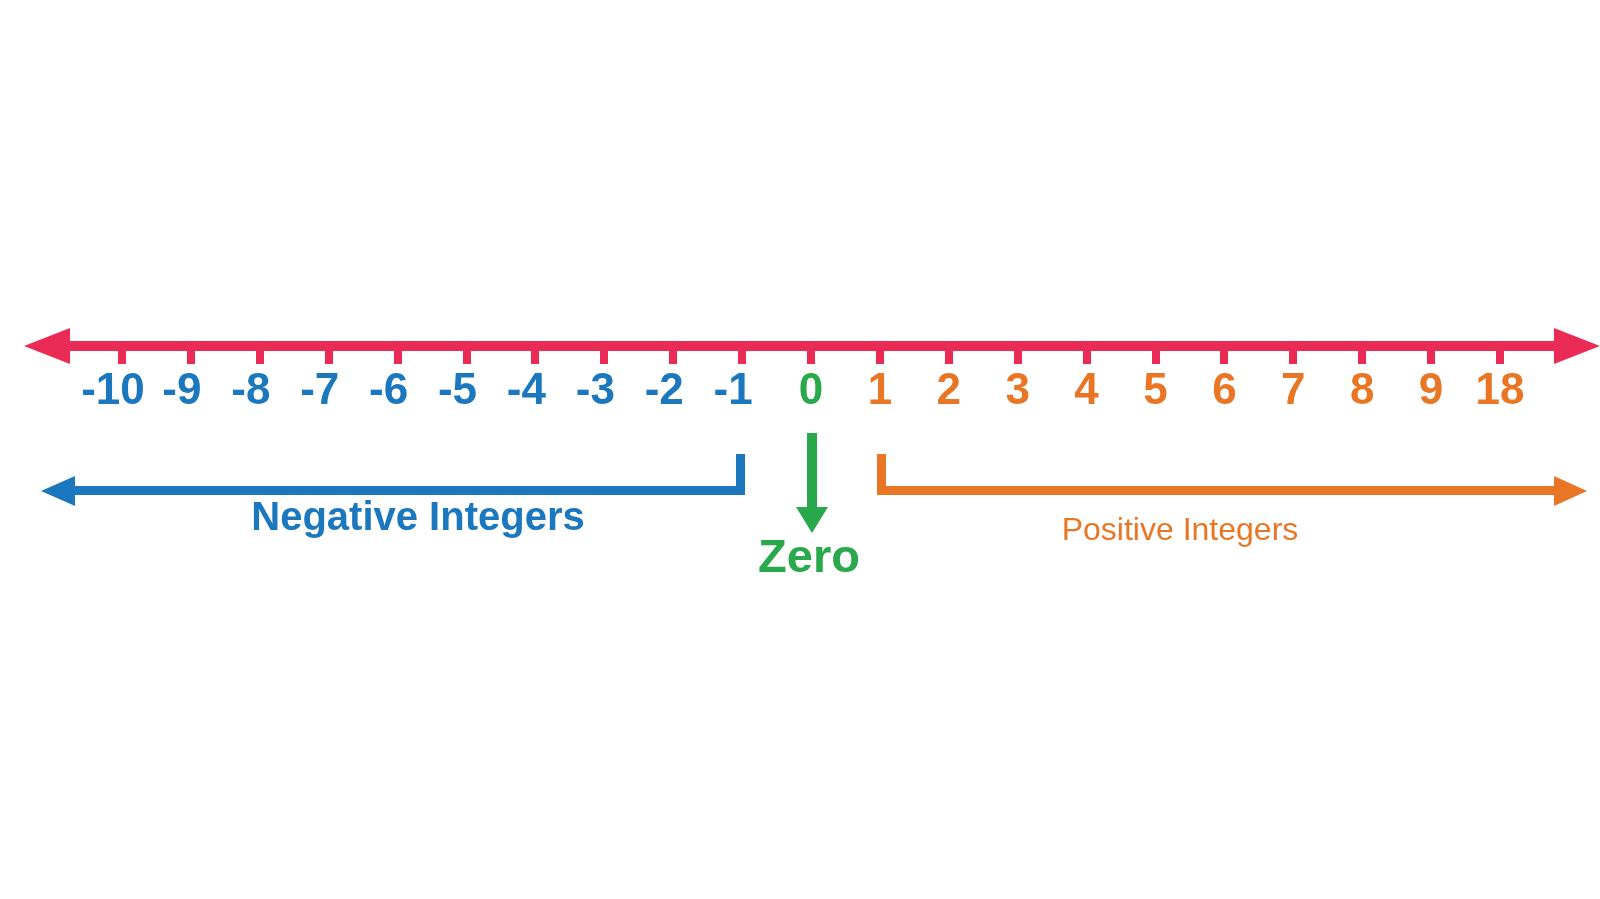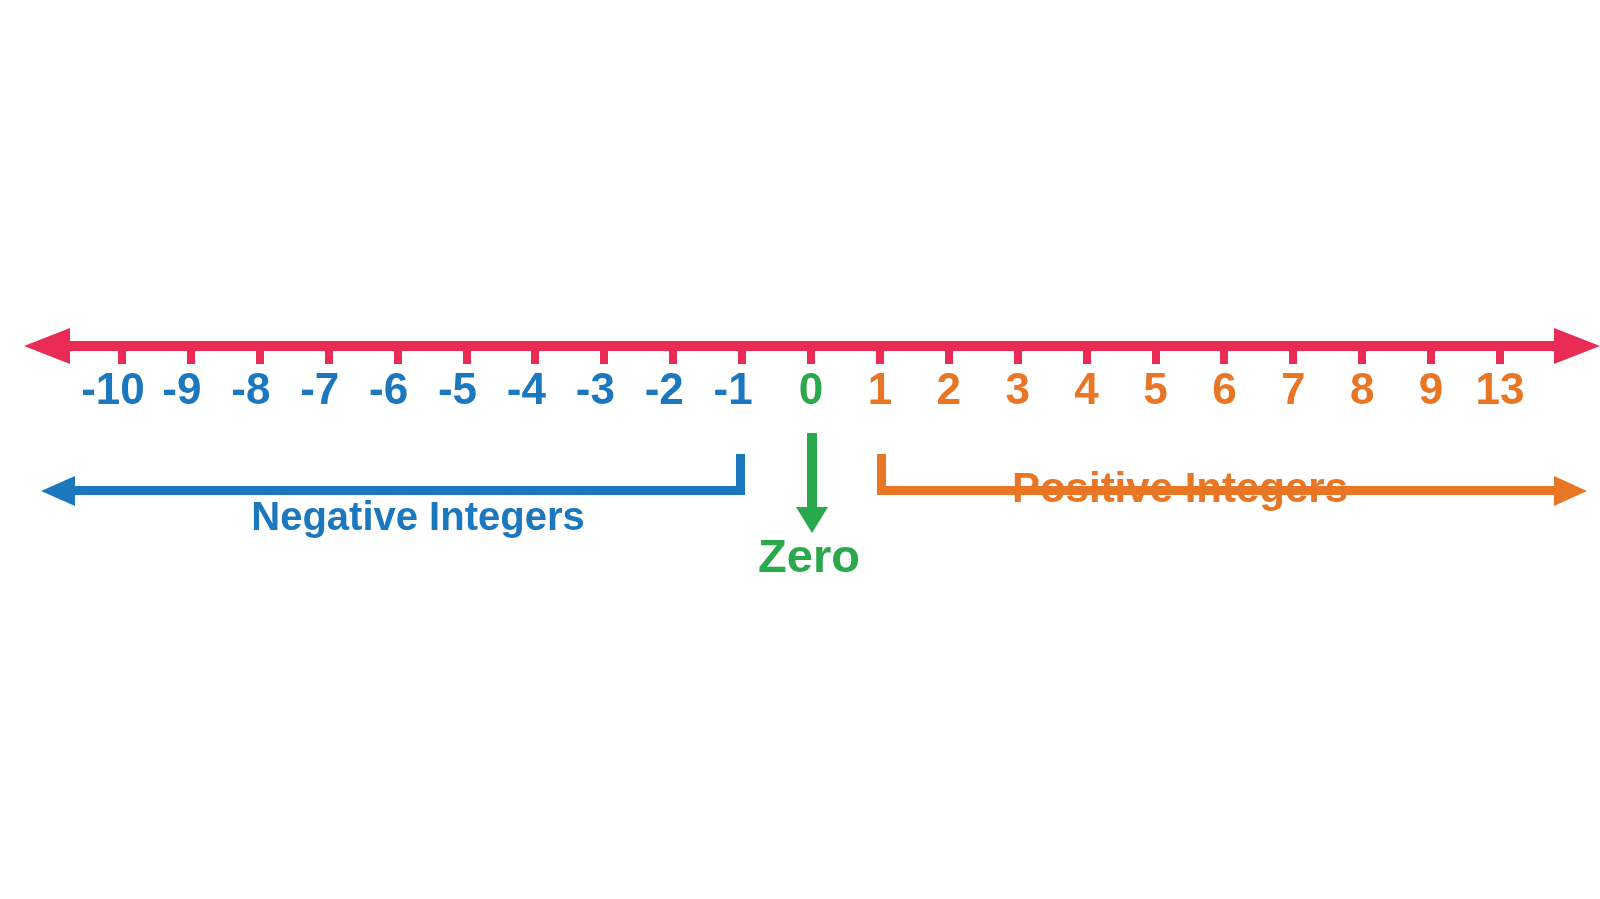--- a/index.html
+++ b/index.html
@@ -103,24 +103,24 @@
     left: 865px; top: 486px; width: 677px; height: 9px;
     background: var(--c-pos);
   }
   .pos-arrowhead {
     left: 1542px; top: 476px; width: 0; height: 0;
     border-top: 15px solid transparent;
     border-bottom: 15px solid transparent;
     border-left: 33px solid var(--c-pos);
   }
   .pos-label {
-    left: 1168px; top: 467px;
+    left: 1168px; top: 513px;
     transform: translateX(-50%);
     color: var(--c-pos);
-    font-size: 42px; font-weight: bold; line-height: 1;
+    font-size: 32px; font-weight: normal; line-height: 1;
     white-space: nowrap;
   }
 </style>
 </head>
 <body>
 
 <div class="canvas" style="--c-axis: #EA2B56; --c-neg: #1C78BE; --c-zero: #29A84C; --c-pos: #E87624; --c-bg: #FFFFFF;">
 
   <div class="abs axis-line"></div>
   <div class="abs axis-head left"></div>
@@ -162,21 +162,21 @@
       <div class="abs num zero" style="left: 799px;">0</div>
       <div class="abs num pos" style="left: 867.9px;">1</div>
       <div class="abs num pos" style="left: 936.8px;">2</div>
       <div class="abs num pos" style="left: 1005.7px;">3</div>
       <div class="abs num pos" style="left: 1074.6px;">4</div>
       <div class="abs num pos" style="left: 1143.5px;">5</div>
       <div class="abs num pos" style="left: 1212.4px;">6</div>
       <div class="abs num pos" style="left: 1281.3px;">7</div>
       <div class="abs num pos" style="left: 1350.2px;">8</div>
       <div class="abs num pos" style="left: 1419.1px;">9</div>
-      <div class="abs num pos" style="left: 1488px;">13</div>
+      <div class="abs num pos" style="left: 1488px;">18</div>
     </div>
 
   <div class="abs neg-bracket-v"></div>
   <div class="abs neg-bracket-h"></div>
   <div class="abs neg-arrowhead"></div>
   <div class="abs neg-label">Negative Integers</div>
 
   <div class="abs zero-shaft"></div>
   <div class="abs zero-arrowhead"></div>
   <div class="abs zero-label">Zero</div>

